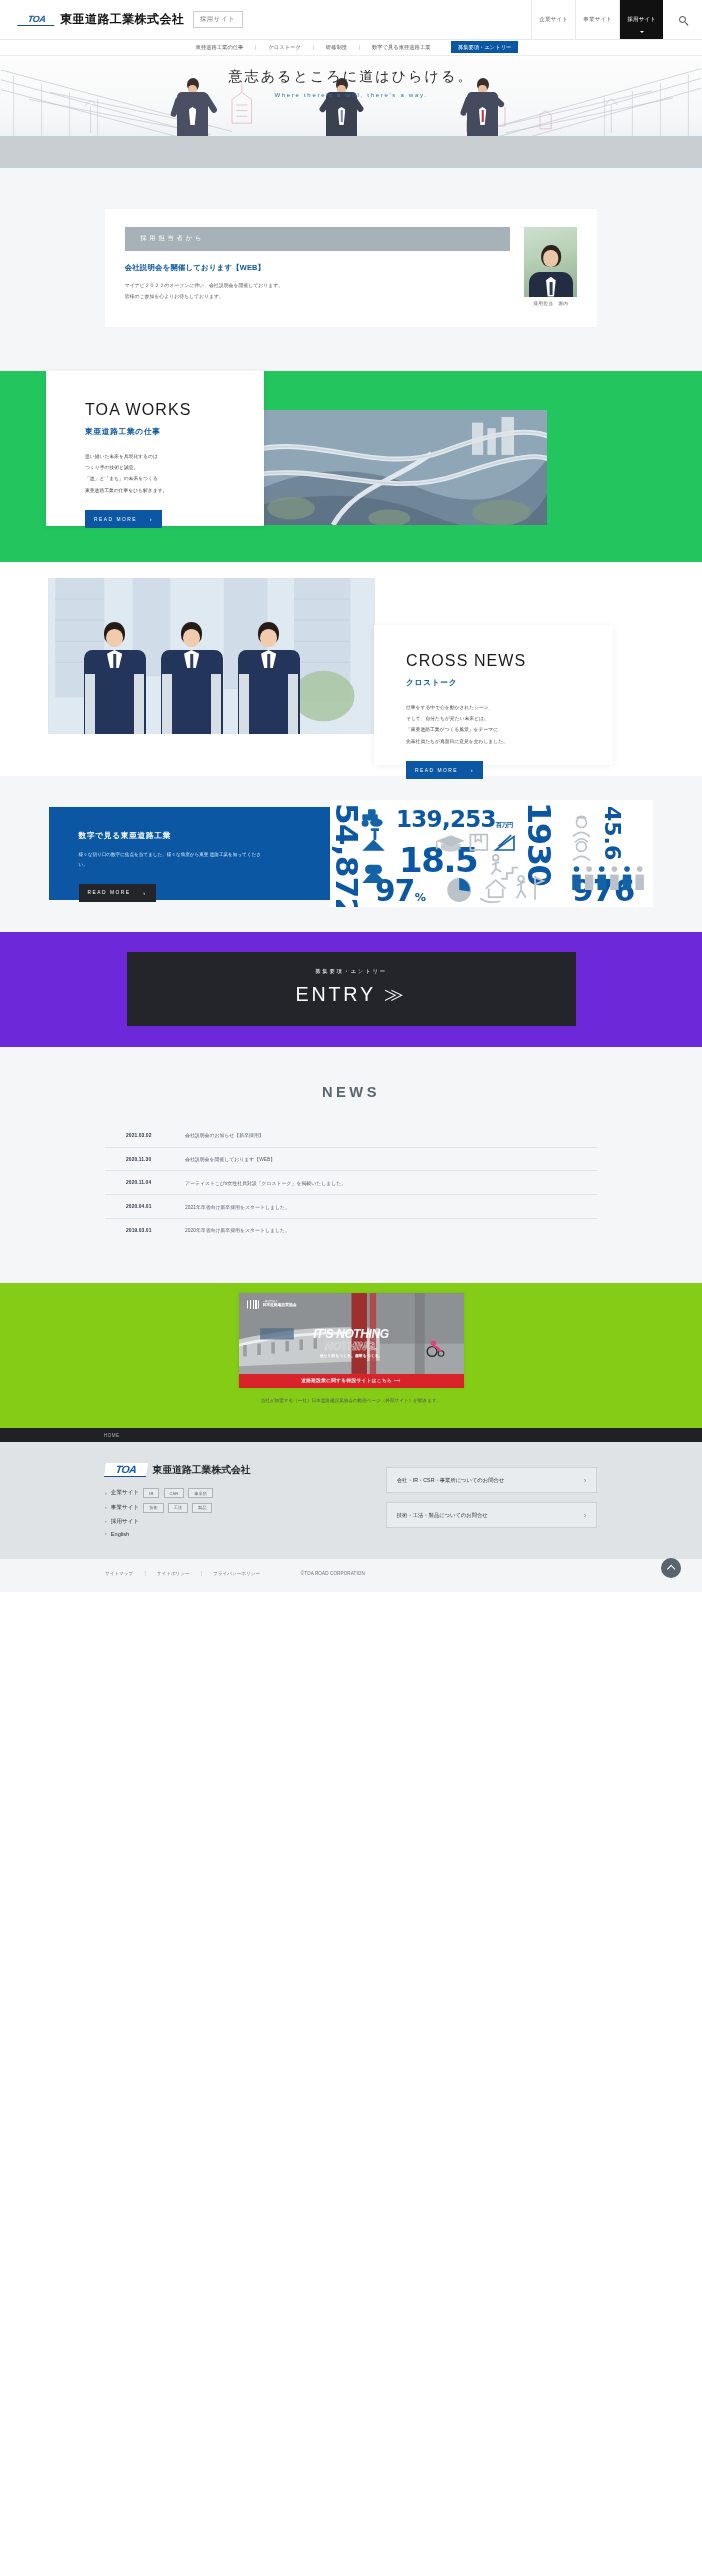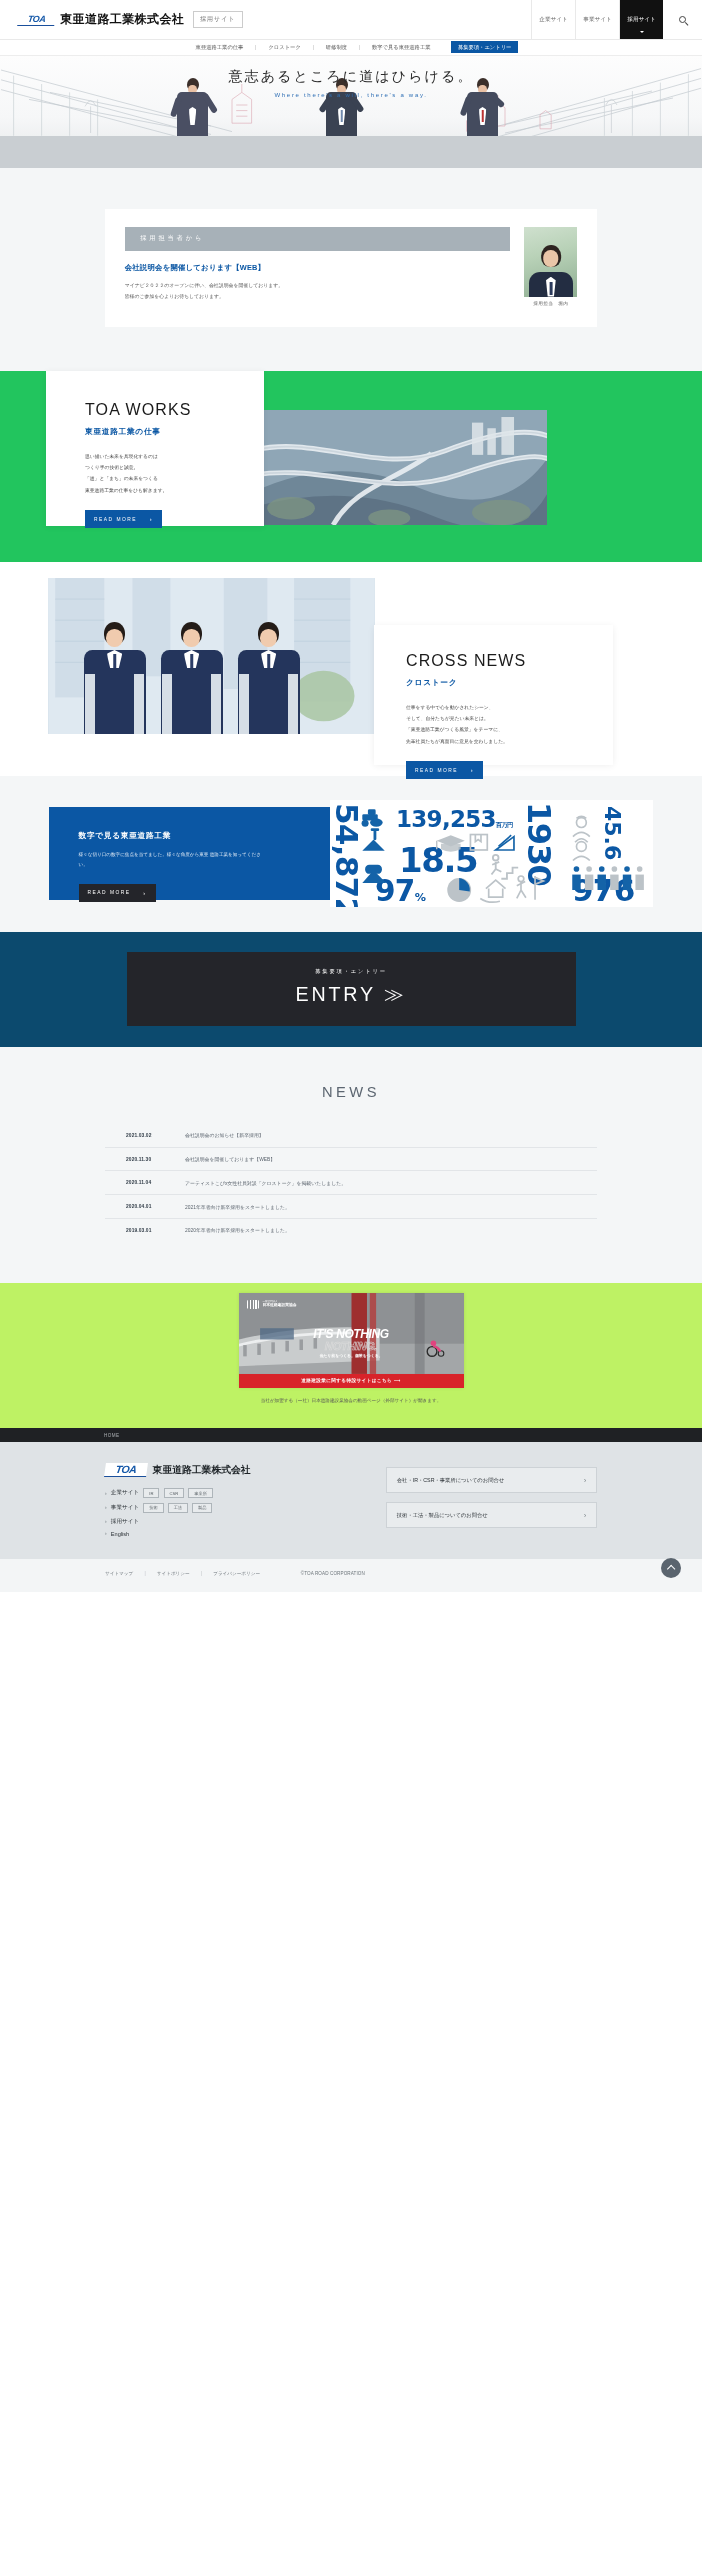--- a/index.html
+++ b/index.html
@@ -91,36 +91,36 @@
   .num-sec{background:#f4f6f7;padding:31px 0 32px;position:relative;height:156px}
   .num-blue{position:absolute;left:49px;top:31px;width:281px;height:93px;background:#0b57a4;padding:24px 0 0 29.5px;z-index:3}
   .num-blue h3{color:#fff;font-size:7.7px;font-weight:bold;letter-spacing:0.7px}
   .num-blue p{color:#e3ecf6;font-size:4.6px;line-height:2.1;margin-top:9px;width:191px}
   .num-graphic{position:absolute;left:330px;top:24px;width:323px;height:107px;background:#fff;overflow:hidden;z-index:2}
   .ng{position:absolute;color:#0b57a4;font-weight:bold;line-height:.95;font-family:"DejaVu Sans",sans-serif}
   .ng-sub{font-size:6.3px;font-weight:bold;color:#0b57a4}
   .vert{writing-mode:vertical-rl;text-orientation:mixed}
 
   
-  .entry-sec{background:#0c4a6e;padding:19.7px 0 21px}
+  .entry-sec{background:#6d28d9;padding:19.7px 0 21px}
   .entry-box{width:449px;margin:0 auto;background:#24252a;text-align:center;padding:15.5px 0 18px}
   .entry-jp{color:#fff;font-size:5.3px;letter-spacing:1.8px}
   .entry-en{color:#fff;font-size:19.7px;letter-spacing:2.8px;margin-top:6.3px;font-weight:300}
 
   
   .news-sec{background:#f4f6f7;padding:37px 0 41px}
-  .news-title{text-align:center;font-size:14.7px;color:#5c6671;letter-spacing:3.5px;font-weight:400;margin-bottom:24px}
+  .news-title{text-align:center;font-size:14.7px;color:#5c6671;letter-spacing:3.5px;font-weight:700;margin-bottom:24px}
   .news-list{width:492px;margin:0 auto}
   .news-row{display:flex;align-items:center;padding:8.4px 0 8.4px 21px;border-bottom:0.7px solid #e2e5e8;font-size:4.9px}
   .news-row:last-child{border-bottom:none}
   .news-date{color:#36414c;font-weight:bold;width:59px;letter-spacing:0.1px}
   .news-text{color:#59626c}
 
   
-  .banner-sec{background:#bef264;padding:9.8px 0 25px}
+  .banner-sec{background:#84cc16;padding:9.8px 0 25px}
   .banner{width:225px;margin:0 auto;background:#fff;box-shadow:0 0 3.5px rgba(0,0,0,.1)}
   .banner-img{height:81px;position:relative;overflow:hidden;background:linear-gradient(120deg,#9a9c9e 0%,#75797d 40%,#5a5d61 100%)}
   .b-pillar{position:absolute;top:0;bottom:0;background:#a83232}
   .b-logo{position:absolute;left:8.4px;top:7px;color:#fff;font-size:3.5px;line-height:1.3;display:flex;gap:3.5px;align-items:center}
   .b-logo-mark{width:12px;height:9px;background:repeating-linear-gradient(90deg,#fff 0 1.4px,transparent 1.4px 2.8px);border-radius:1.4px}
   .b-head1{position:absolute;left:50%;top:42%;transform:translateX(-50%);color:#fff;font-size:12px;font-weight:bold;letter-spacing:-0.4px;white-space:nowrap;font-style:italic}
   .b-head2{position:absolute;left:50%;top:58%;transform:translateX(-50%);font-size:11.2px;font-weight:bold;letter-spacing:-0.3px;color:transparent;-webkit-text-stroke:0.6px #dcdcdc;white-space:nowrap;font-style:italic}
   .b-sub{position:absolute;left:50%;top:74%;transform:translateX(-50%);color:#fff;font-size:3.9px;white-space:nowrap;font-weight:bold}
   .b-athlete{position:absolute;right:18px;bottom:17px;width:21px;height:18px}
   .banner-bar{background:#d8232a;color:#fff;text-align:center;font-size:4.6px;font-weight:bold;padding:4.9px 0;letter-spacing:0.4px}

